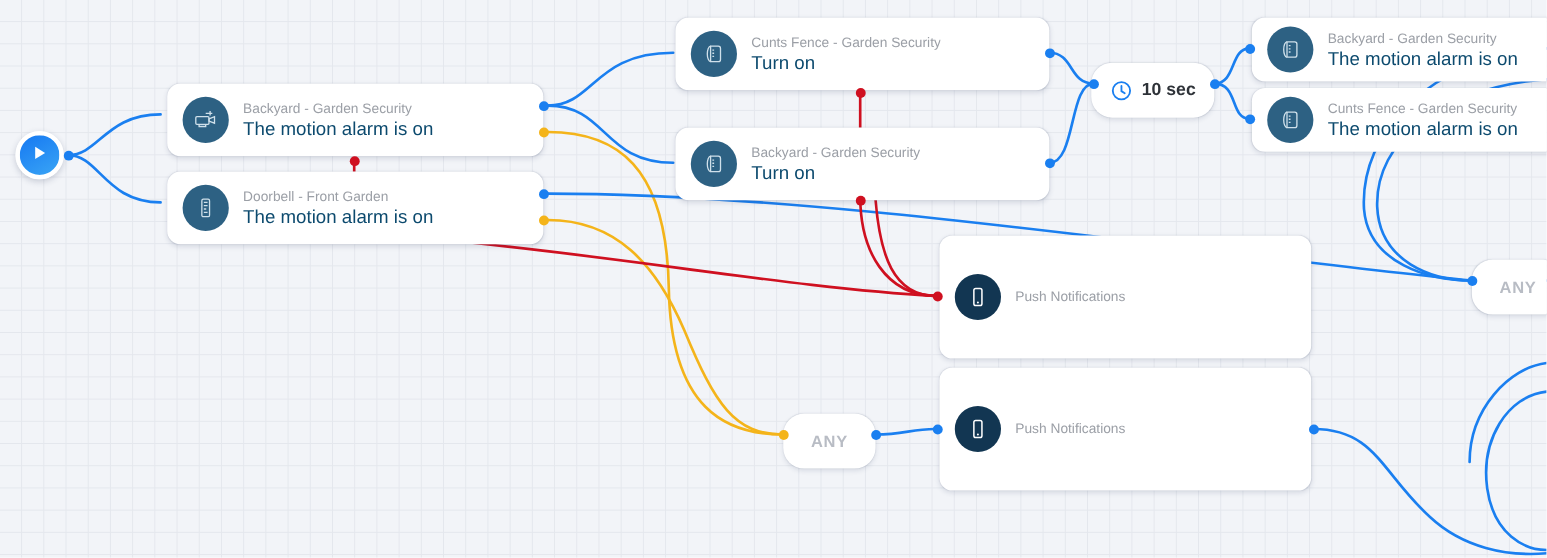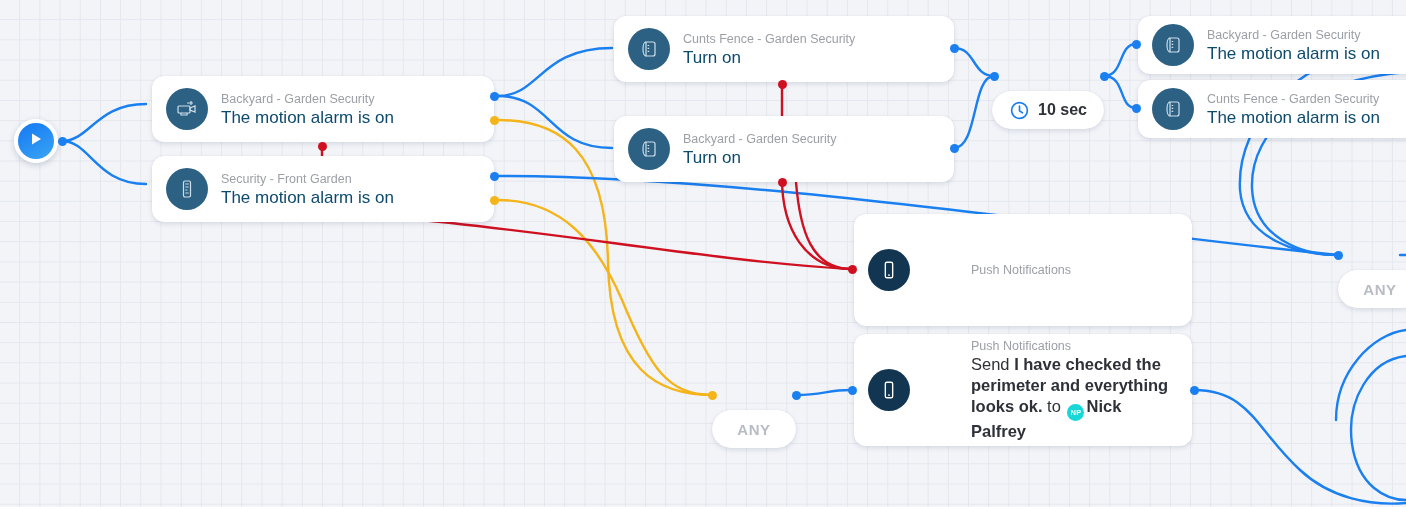--- a/index.html
+++ b/index.html
@@ -44,46 +44,45 @@
   .node .sub {
     font-size: 12.5px; color: #9b9fa6; line-height: 16px;
     white-space: nowrap; overflow: hidden;
   }
   .node .main {
     font-size: 17px; color: #0c4a6e; line-height: 21px; white-space: nowrap;
   }
 
   
   .node.push { align-items: center; padding: 12px 16px 12px 14px; }
-  .node.push .txt { white-space: normal; margin-left: 48px; }
+  .node.push .txt { white-space: normal; }
   .node.push .msg { font-size: 16.5px; color: #2e3238; line-height: 21px; }
   .node.push .msg .lead { font-weight: 400; }
   .node.push .msg .body { font-weight: 700; }
   .node.push .msg .to { font-weight: 400; }
   .node.push .msg .who { font-weight: 700; }
   .chip {
     display: inline-flex; align-items: center; justify-content: center;
     width: 17px; height: 17px; border-radius: 50%;
     background: #18d7d7;
     color: #ffffff; font-size: 7.5px; font-weight: 700;
     vertical-align: -3px; margin: 0 2px;
     letter-spacing: .2px;
   }
 
   
   .pill {
     position: absolute;
-    height: 38px;
+    height: 50px;
     background: #ffffff;
     border-radius: 19px;
     display: flex; align-items: center; justify-content: center;
     box-shadow: 0 2px 5px rgba(40,55,90,0.13), 0 0 1px rgba(40,55,90,0.12);
     z-index: 5;
     padding: 8px 16px;
-    margin-top: 34px;
   }
   .pill .lbl { font-size: 16px; color: #2e3238; font-weight: 700; }
   .pill.any .lbl { color: #b8bcc4; letter-spacing: .6px; font-size: 15px; }
   .pill .clock { margin-right: 8px; display: flex; }
 
   
   .start {
     position: absolute;
     width: 44px; height: 44px; border-radius: 50%;
     background: linear-gradient(150deg, #1578f2 0%, #3aa5f5 100%);
@@ -179,21 +178,21 @@
   <div class="port red" style="left:318px; top:142px;"></div>
 
   <div class="node" style="left:152px; top:156px; width:342px; height:66px;">
     <div class="avatar">
       <svg width="24" height="24" viewBox="0 0 24 24" fill="none" stroke="#cfe0ea" stroke-width="1.2">
         <rect x="8.5" y="4" width="7" height="16" rx="1.4"></rect>
         <path d="M10.3 7 h3.4 M10.3 10 h3.4 M10.3 13 h2.2 M10.3 16 h3.4"></path>
       </svg>
     </div>
     <div class="txt">
-      <div class="sub">Security - Front Garden</div>
+      <div class="sub">Doorbell - Front Garden</div>
       <div class="main">The motion alarm is on</div>
     </div>
   </div>
   <div class="port blue" style="left:490px; top:172px;"></div>
   <div class="port amber" style="left:490px; top:196px;"></div>
 
   <div class="node" style="left:614px; top:16px; width:340px; height:66px;">
     <div class="avatar">
       <svg width="24" height="24" viewBox="0 0 24 24" fill="none" stroke="#cfe0ea" stroke-width="1.2">
         <path d="M9 5 h7 a2 2 0 0 1 2 2 v10 a2 2 0 0 1 -2 2 h-7 z"></path>
@@ -289,21 +288,20 @@
   <div class="port blue" style="left:848px; top:386px;"></div>
   <div class="node push" style="left:854px; top:334px; width:338px; height:112px;">
     <div class="avatar dark">
       <svg width="22" height="22" viewBox="0 0 24 24" fill="none" stroke="#ffffff" stroke-width="1.5">
         <rect x="8" y="3.5" width="8" height="17" rx="1.8"></rect>
         <circle cx="12" cy="17.5" r="1" fill="#ffffff" stroke="none"></circle>
       </svg>
     </div>
     <div class="txt">
       <div class="sub">Push Notifications</div>
-      <div class="msg"><span class="lead">Send </span><span class="body">I have checked the perimeter and everything looks ok.</span><span class="to"> to </span><span class="chip">NP</span><span class="who">Nick Palfrey</span></div>
     </div>
   </div>
   <div class="port blue" style="left:1190px; top:386px;"></div>
 
   <div class="port blue" style="left:1334px; top:251px;"></div>
   <div class="pill any" style="left:1338px; top:236px; width:84px;">
     <span class="lbl">ANY</span>
   </div>
 
 </div>

